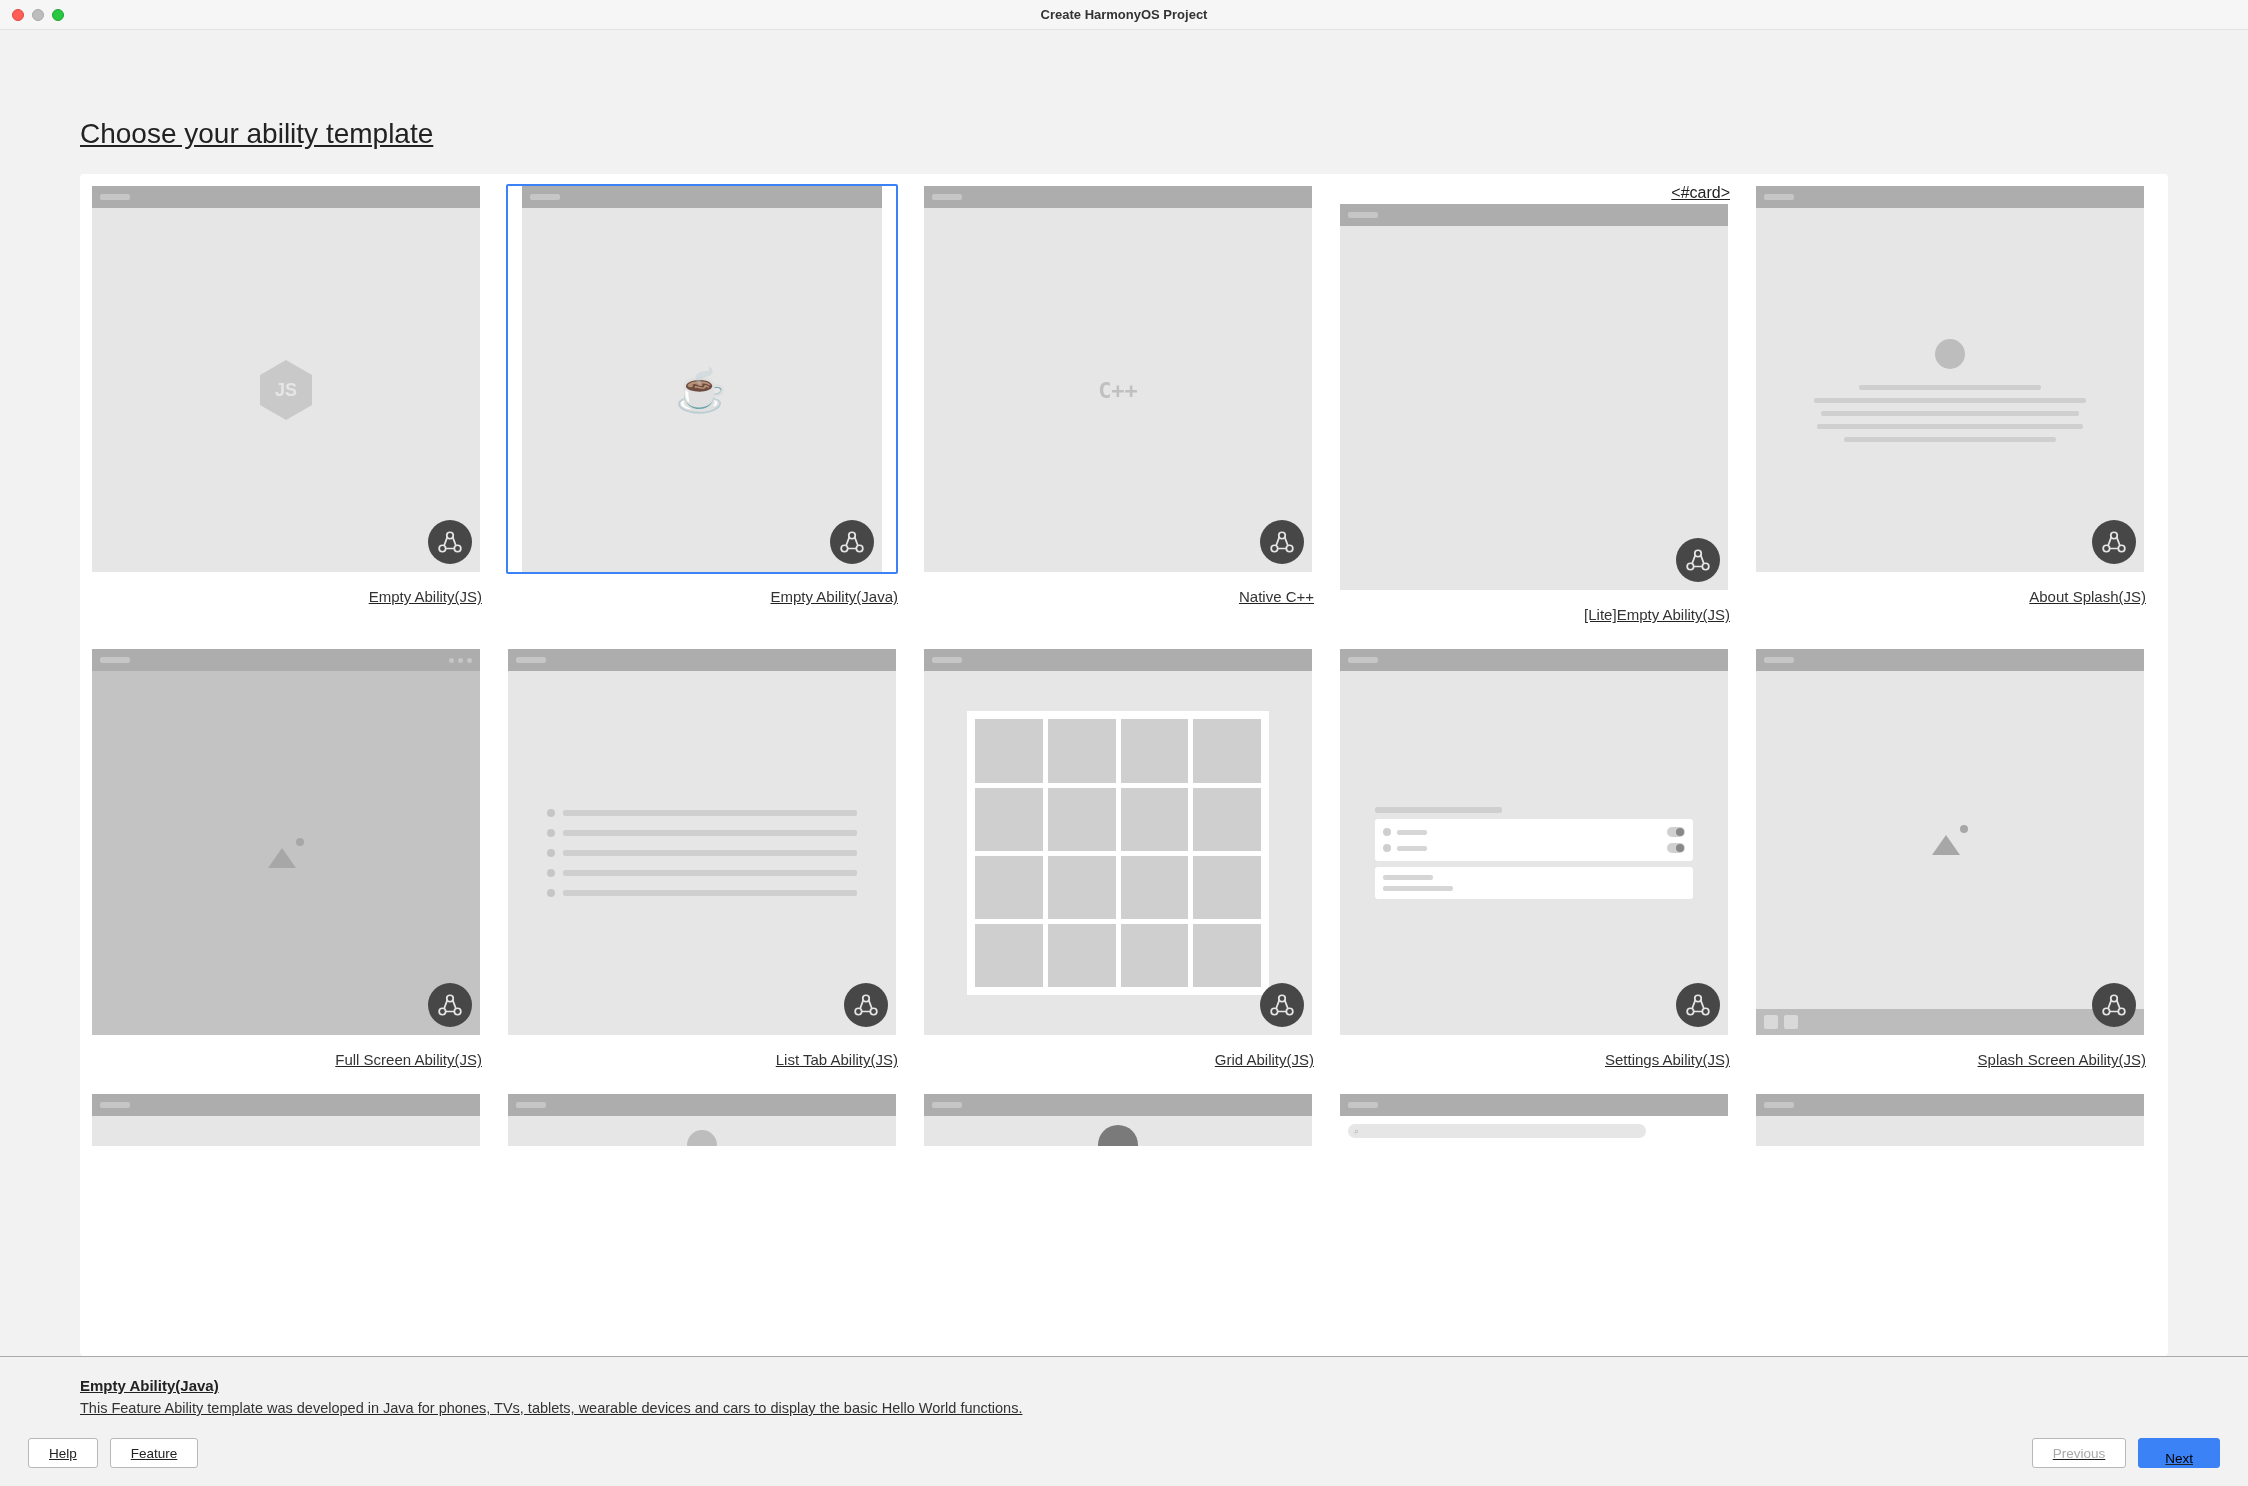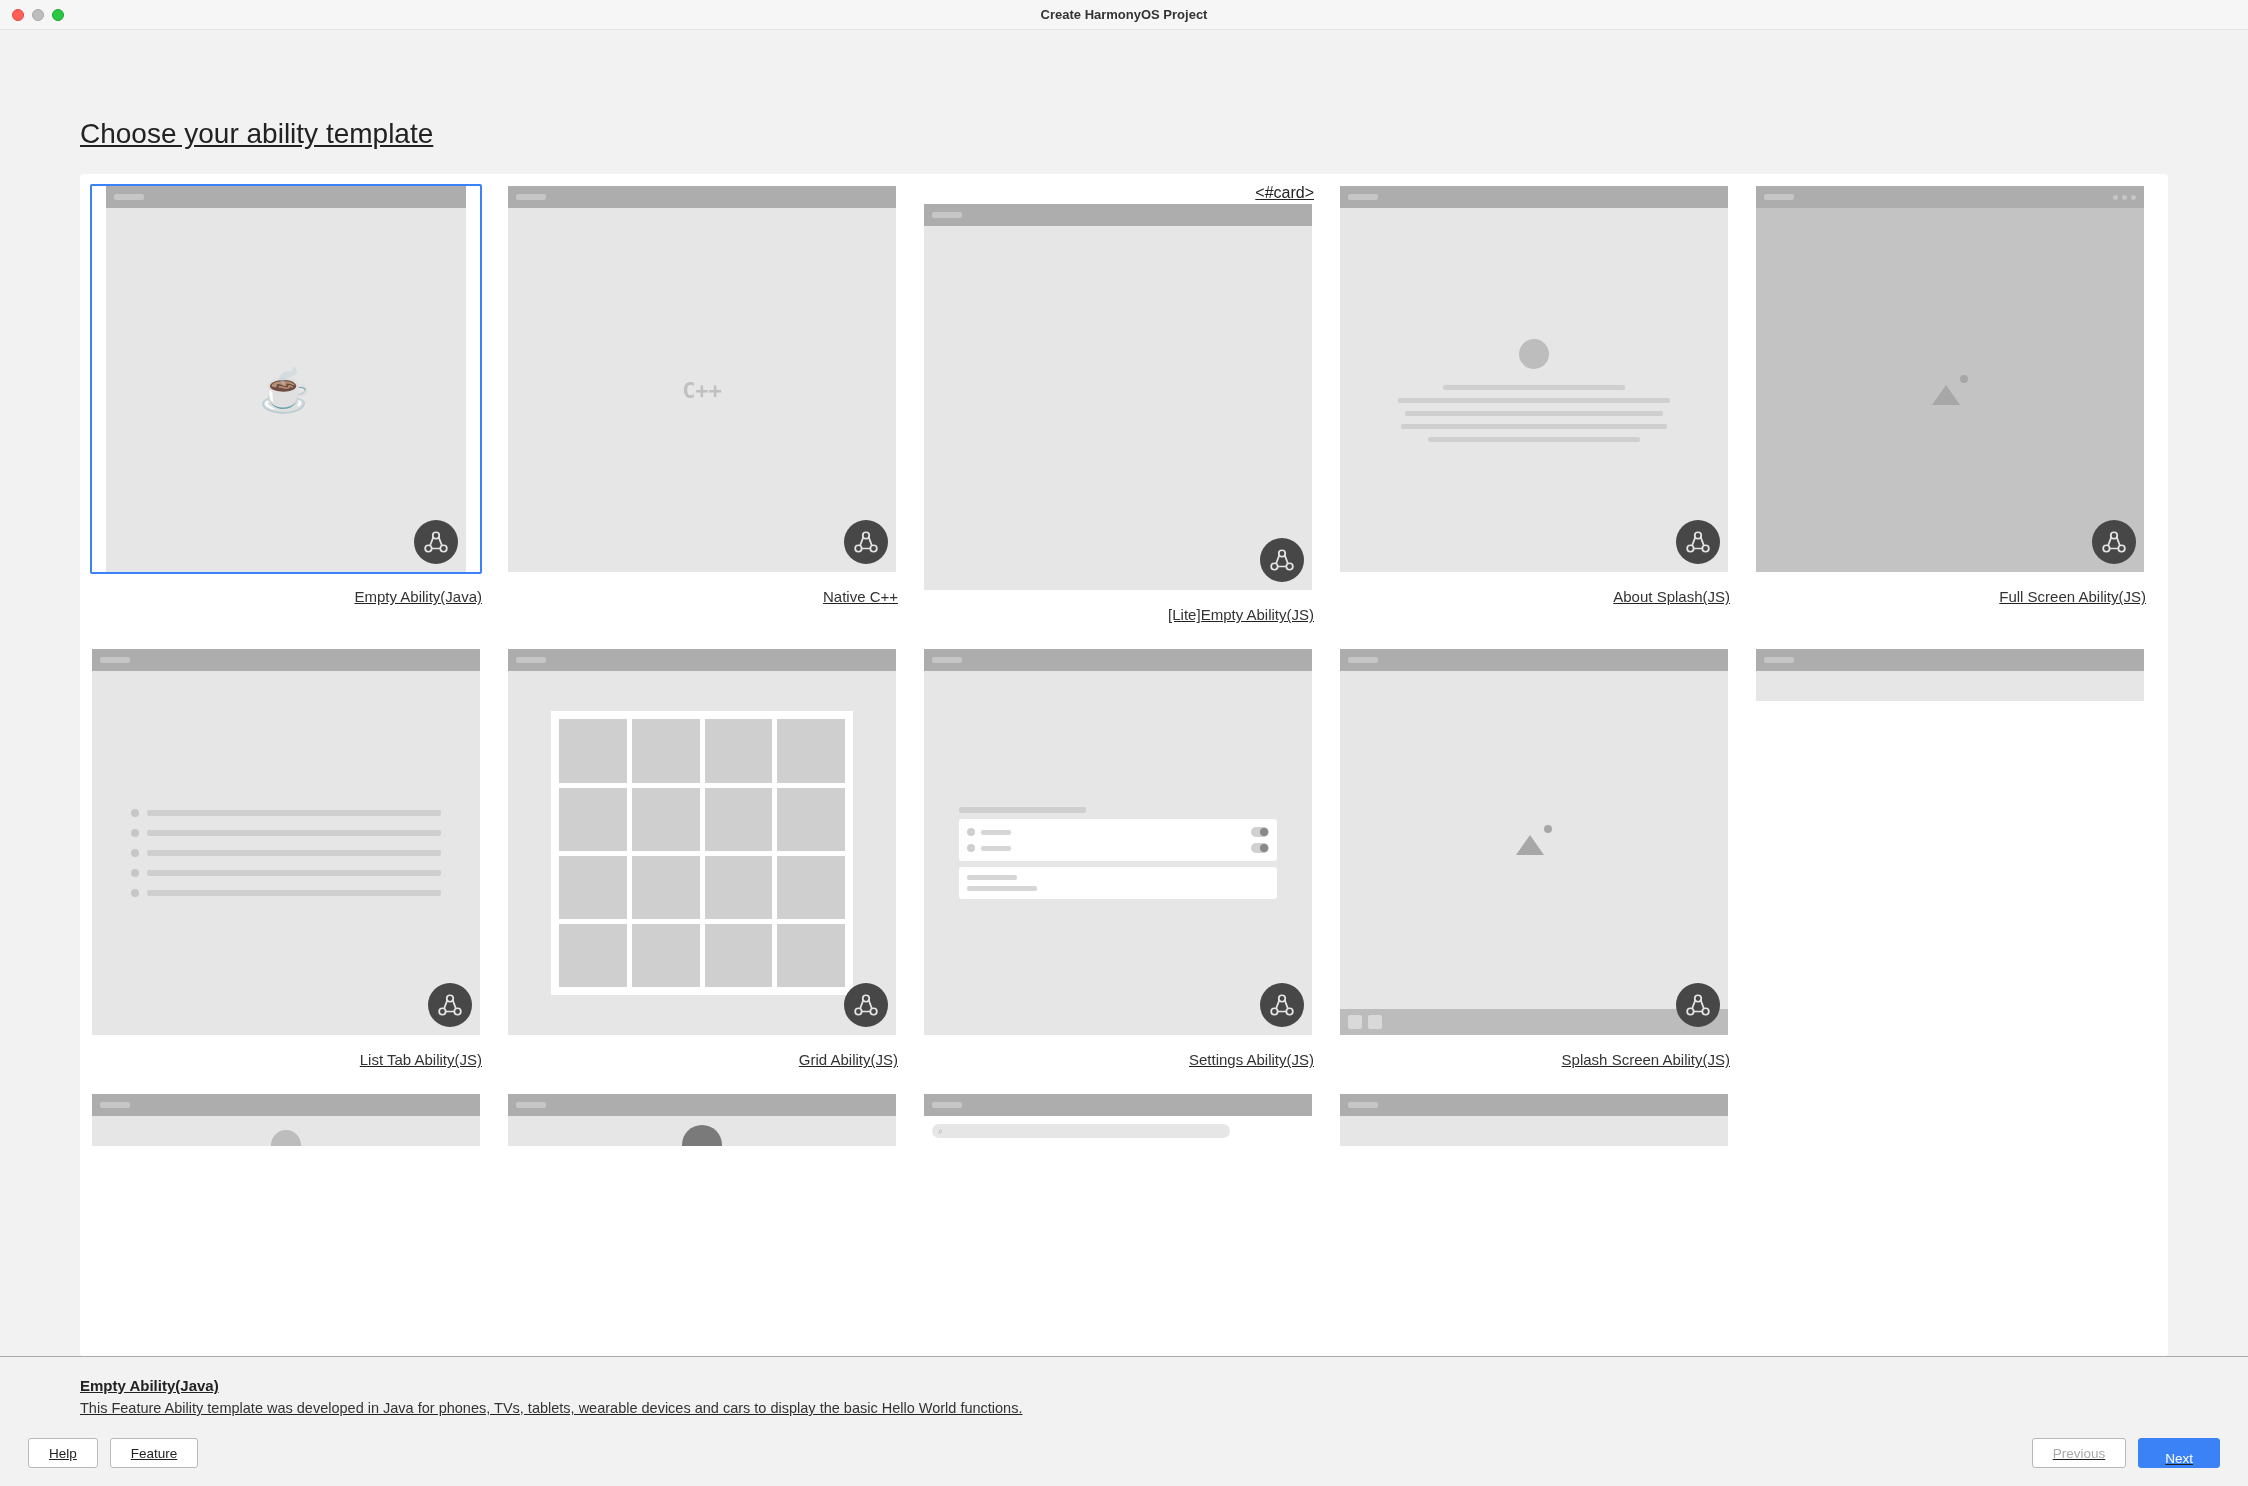--- a/index.html
+++ b/index.html
@@ -46,21 +46,21 @@
 
   
   .desc-bar { border-top: 1px solid #aaa; padding: 20px 80px 12px 80px; background: #f2f2f2; }
   .desc-title { font-weight: 700; font-size: 15px; margin-bottom: 6px; }
   .desc-text { font-size: 14.5px; color: #333; }
 
   .button-bar { display: flex; align-items: center; padding: 10px 28px 18px 28px; gap: 12px; }
   .spacer { flex: 1; }
   button.btn { height: 30px; padding: 0 20px; background: #fff; border: 1px solid #b8b8b8; border-radius: 3px; font-size: 13.5px; color: #222; cursor: pointer; }
   button.btn.disabled { color: #aaa; cursor: default; }
-  button.btn.primary { background: #3b82f6; border-color: #3b82f6; color: #ffffff; font-weight: 500; padding: 12px 26px; }
+  button.btn.primary { background: #3b82f6; border-color: #3b82f6; color: #000000; font-weight: 500; padding: 12px 26px; }
 
   
   .js-hex { width: 52px; height: 60px; background: #c9c9c9; clip-path: polygon(50% 0, 100% 25%, 100% 75%, 50% 100%, 0 75%, 0 25%); display:flex; align-items:center; justify-content:center; color:#e6e6e6; font-weight:800; font-size:18px; }
   .java-cup { color:#c9c9c9; font-size:42px; }
   .cpp-ic { color:#c0c0c0; font-size:22px; font-weight:700; font-family: monospace; white-space:nowrap; }
   .about-lines { width: 78%; display:flex; flex-direction:column; align-items:center; gap:8px; }
   .about-lines .circ { width:30px; height:30px; background:#bdbdbd; border-radius:50%; margin-bottom:8px; }
   .about-lines .ln { height:5px; background:#cfcfcf; border-radius:2px; }
   .fullscreen-body { position:absolute; inset:0; background:#c3c3c3; display:flex; align-items:center; justify-content:center; }
   .fullscreen-body.topped { top:22px; }
@@ -104,20 +104,41 @@
   </div>
 
   <div class="content">
     <div class="main">
       <h1>Choose your ability template</h1>
 
       <div class="scroll-area">
         <div class="grid-wrap">
           <div class="grid">
 
+            <div class="tpl">
+              <div class="card">
+                  <div class="frame">
+                <div class="headerbar">
+                      <div class="stub"></div>
+                    </div>
+                <div class="body">
+                      <div class="js-hex">JS</div>
+                    </div>
+                <div class="badge">
+                  <svg viewBox="0 0 24 24" fill="none" stroke="#e6e6e6" stroke-width="1.6">
+                        <circle cx="12" cy="6" r="3"></circle>
+                        <circle cx="5" cy="18" r="3"></circle>
+                        <circle cx="19" cy="18" r="3"></circle>
+                        <path d="M9.5 7.5 6.5 15.5M14.5 7.5l3 8M8 18h8"></path>
+                      </svg>
+                </div>
+              </div>
+                </div>
+              <div class="tpl-label">Empty Ability(JS)</div>
+            </div>
 
             <div class="tpl selected">
               <div class="card">
                   <div class="inner">
                 <div class="headerbar">
                       <div class="stub"></div>
                     </div>
                 <div class="body">
                       <div class="java-cup">☕</div>
                     </div>

